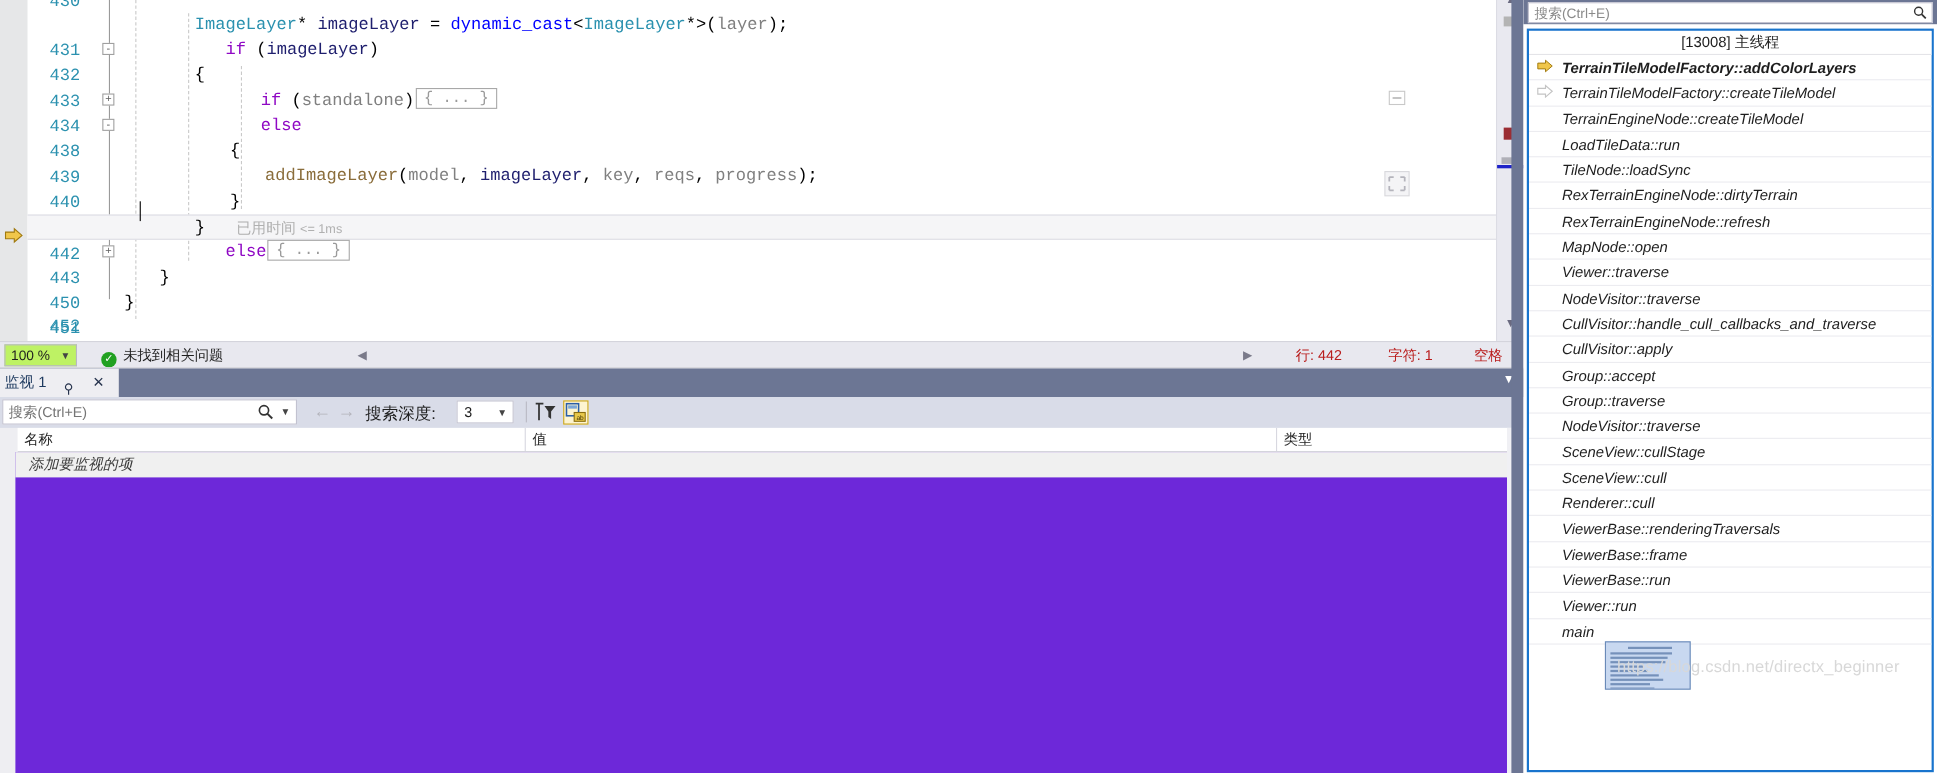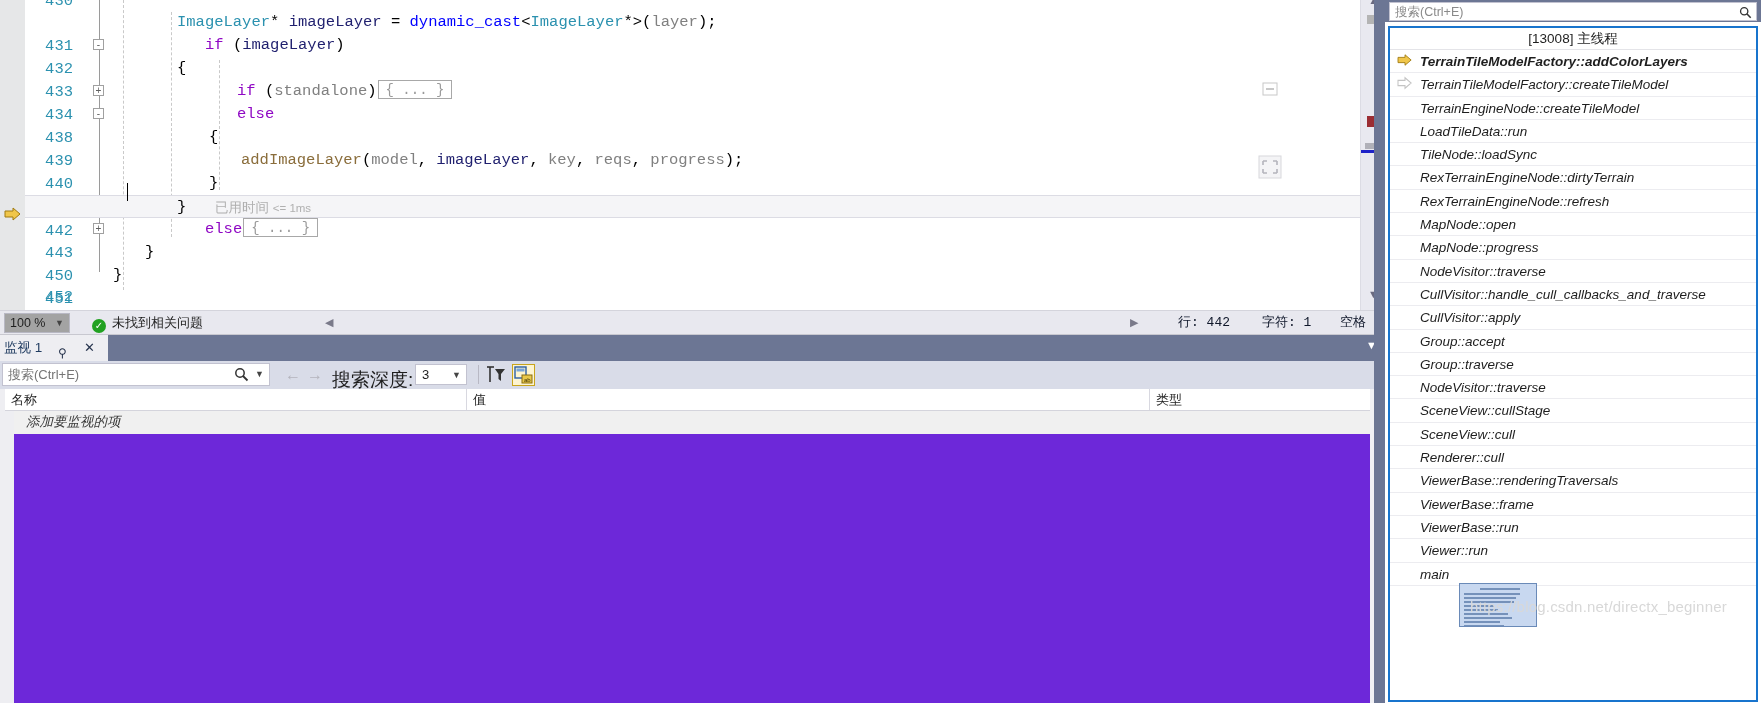--- a/index.html
+++ b/index.html
@@ -174,21 +174,21 @@
     width: 1385px; height: 24px;
     background: #e8e8ef;
     border-top: 1px solid #d4d4dc;
     font-family: "Liberation Sans", sans-serif;
     font-size: 13px;
     color: #1e1e1e;
   }
   #zoom-combo {
     position: absolute; left: 4px; top: 2px;
     width: 66px; height: 20px;
-    background: #a3a3a3;
+    background: #bef264;
     border: 1px solid #b8b8c4;
     font-size: 12.5px;
     line-height: 19px;
     padding-left: 5px;
     color: #1e1e1e;
   }
   #zoom-combo .chev {
     position: absolute; right: 5px; top: 0;
     font-size: 9px; color: #444;
   }
@@ -213,21 +213,21 @@
     position: absolute; left: 325px; top: 5px;
     font-size: 11px; color: #7a7a8a;
   }
   #issue-nav-right {
     position: absolute; left: 1130px; top: 5px;
     font-size: 11px; color: #7a7a8a;
   }
   .status-cell {
     position: absolute; top: 3px;
     height: 18px; line-height: 18px;
-    font-size: 13px; color: #0f172a; font-family: Liberation Mono, monospace;
+    font-size: 13px; color: #b91c1c;
   }
   #status-line  { left: 1178px; }
   #status-col   { left: 1262px; }
   #status-space { left: 1340px; }
   #status-eol   { left: 1400px; }
 
   
   #watch-pane {
     position: absolute;
     left: 0; top: 334px;
@@ -293,21 +293,21 @@
   }
   .wt-arrow {
     position: absolute; top: 5px;
     font-size: 16px; color: #b4b4bc;
     line-height: 18px;
   }
   #wt-back { left: 285px; }
   #wt-fwd  { left: 307px; }
   #wt-depth-label {
     position: absolute; left: 332px; top: 6px;
-    font-size: 19px; color: #1e1e1e; text-align: center;
+    font-size: 15px; color: #1e1e1e; text-align: center;
   }
   #wt-depth-box {
     position: absolute; left: 415px; top: 3px;
     width: 52px; height: 21px;
     background: #ffffff;
     border: 1px solid #c2c2d0;
     font-size: 13px; color: #1e1e1e;
     line-height: 20px;
     padding-left: 6px;
   }
@@ -323,21 +323,21 @@
     position: absolute; left: 486px; top: 4px;
     width: 21px; height: 20px;
   }
   #wt-hex-btn {
     position: absolute; left: 512px; top: 3px;
     width: 23px; height: 22px;
     background: #fdf4d0;
     border: 1px solid #c8a41c;
   }
   #watch-header {
-    position: absolute; left: 5px; top: 54px;
+    position: absolute; left: 16px; top: 54px;
     width: 1385px; height: 22px;
     background: #ffffff;
     border-bottom: 1px solid #d4d4dc;
   }
   .wh-cell {
     position: absolute; top: 0;
     height: 21px; line-height: 21px;
     font-size: 13px; color: #1e1e1e;
     padding-left: 6px;
     border-right: 1px solid #d8d8e0;
@@ -728,21 +728,21 @@
       <div class="cs-row">
         <span>RexTerrainEngineNode::dirtyTerrain</span>
       </div>
       <div class="cs-row">
         <span>RexTerrainEngineNode::refresh</span>
       </div>
       <div class="cs-row">
         <span>MapNode::open</span>
       </div>
       <div class="cs-row">
-        <span>MapNode::progress</span>
+        <span>Viewer::traverse</span>
       </div>
       <div class="cs-row">
         <span>NodeVisitor::traverse</span>
       </div>
       <div class="cs-row">
         <span>CullVisitor::handle_cull_callbacks_and_traverse</span>
       </div>
       <div class="cs-row">
         <span>CullVisitor::apply</span>
       </div>

